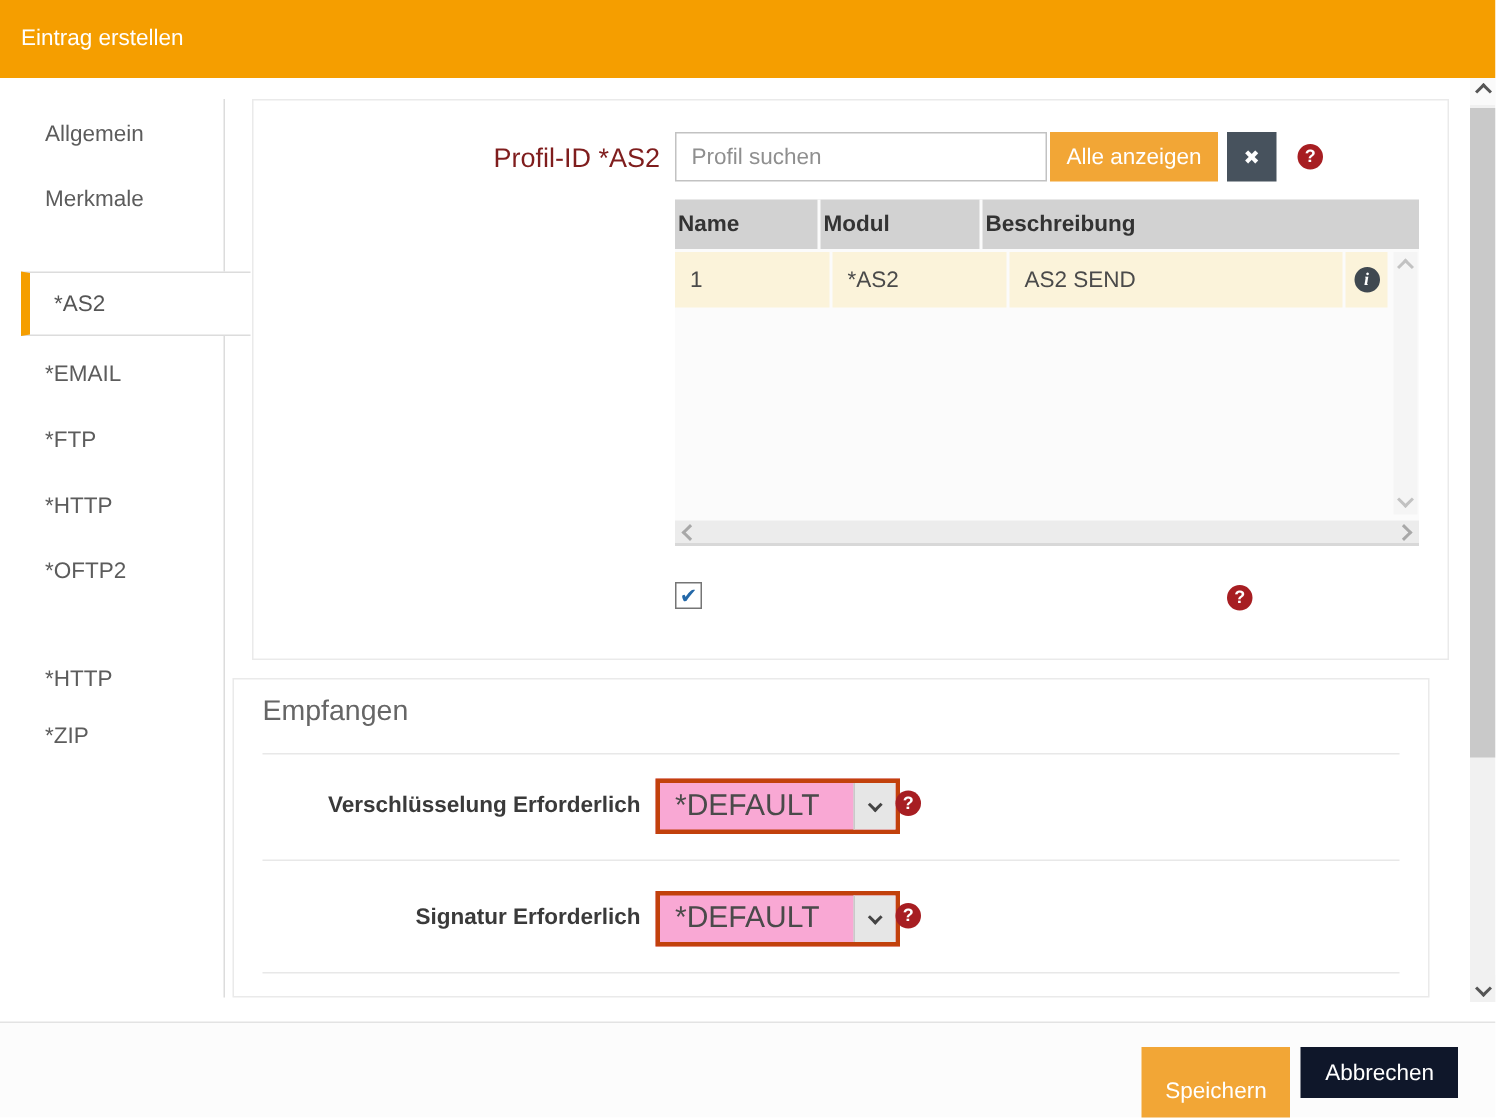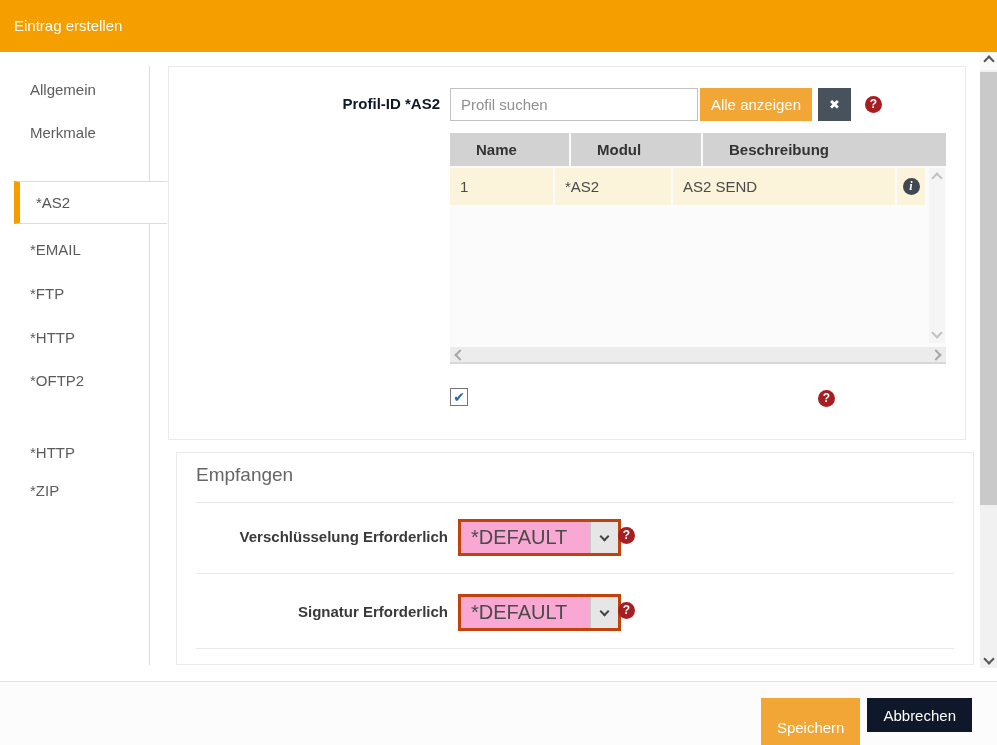--- a/index.html
+++ b/index.html
@@ -21,46 +21,46 @@
   .si-7 { top:444px; } .si-8 { top:482px; }
   .side-item.active-tab {
     left:14px; top:181px; width:131px; height:41px; background:#ffffff;
     border-top:1px solid #DCDCDC; border-bottom:1px solid #DCDCDC;
     border-left:6px solid #F59E00; z-index:3; line-height:41px; padding-left:16px; color:#555555;
   }
 
   
   .panel { position:absolute; background:#ffffff; border:1px solid #EAEAEA; }
   .panel-1 { left:168px; top:66px; width:796px; height:372px; }
-  .panel-2 { left:176px; top:452px; width:796px; height:211px; }
+  .panel-2 { left:155px; top:452px; width:796px; height:211px; }
 
   
   .p1-label { position:absolute; left:0; top:28px; width:271px; text-align:right;
-              font-weight:bold; font-size:15px; color:#0f172a; }
+              font-weight:normal; font-size:18px; color:#7f1d1d; }
   .search-input { position:absolute; left:281px; top:21px; width:236px; height:31px;
                   border:1px solid #C2C2C2; padding:0 0 0 10px; font-size:15px; color:#444444;
                   font-family:"Liberation Sans","DejaVu Sans",sans-serif; outline:none; }
   .search-input::placeholder { color:#8F8F8F; opacity:1; }
   .btn { border:none; cursor:pointer; font-family:"Liberation Sans","DejaVu Sans",sans-serif; }
   .btn-show-all { position:absolute; left:531px; top:21px; width:112px; height:33px;
                   background:#F2A636; color:#ffffff; font-size:15px; }
   .btn-clear { position:absolute; left:649px; top:21px; width:33px; height:33px;
                background:#47525D; color:#ffffff; font-size:13px; font-weight:bold; }
   .help-icon { position:absolute; width:17px; height:17px; border-radius:50%;
                background:#A71E22; color:#ffffff; font-size:12px; font-weight:bold;
                text-align:center; line-height:17px; cursor:pointer; }
   .help-1 { left:696px; top:29px; }
   .help-2 { left:649px; top:323px; }
   .help-3 { left:441px; top:74px; }
   .help-4 { left:441px; top:149px; }
 
   
   .table-wrap { position:absolute; left:281px; top:66px; width:496px; border-bottom:2px solid #D8D8D8; }
   .thead { display:flex; height:33px; background:#D2D2D2; }
-  .th { font-weight:bold; font-size:15px; color:#333333; line-height:33px; padding-left:26px;
+  .th { font-weight:bold; font-size:15px; color:#333333; line-height:33px; padding-left:2px;
         border-right:2px solid #FBFBFB; }
   .th-1 { width:93px; } .th-2 { width:104px; } .th-3 { flex:1; border-right:none; }
   .tbody { position:relative; height:179px; background:#FBFBFB; padding-top:2px; }
   .trow { display:flex; height:37px; cursor:pointer; }
   .td { background:#FBF3DA; font-size:15px; color:#4A4A4A; line-height:37px; padding-left:10px;
         margin-right:2px; }
   .td-1 { width:93px; } .td-2 { width:106px; } .td-3 { width:212px; }
   .td-icon { width:28px; margin-right:0; padding-left:0; display:flex; align-items:center; justify-content:center; }
   .info-icon { width:17px; height:17px; border-radius:50%; background:#3F4850; color:#ffffff;
                font-family:"Liberation Serif","DejaVu Serif",serif; font-weight:bold; font-style:italic;

